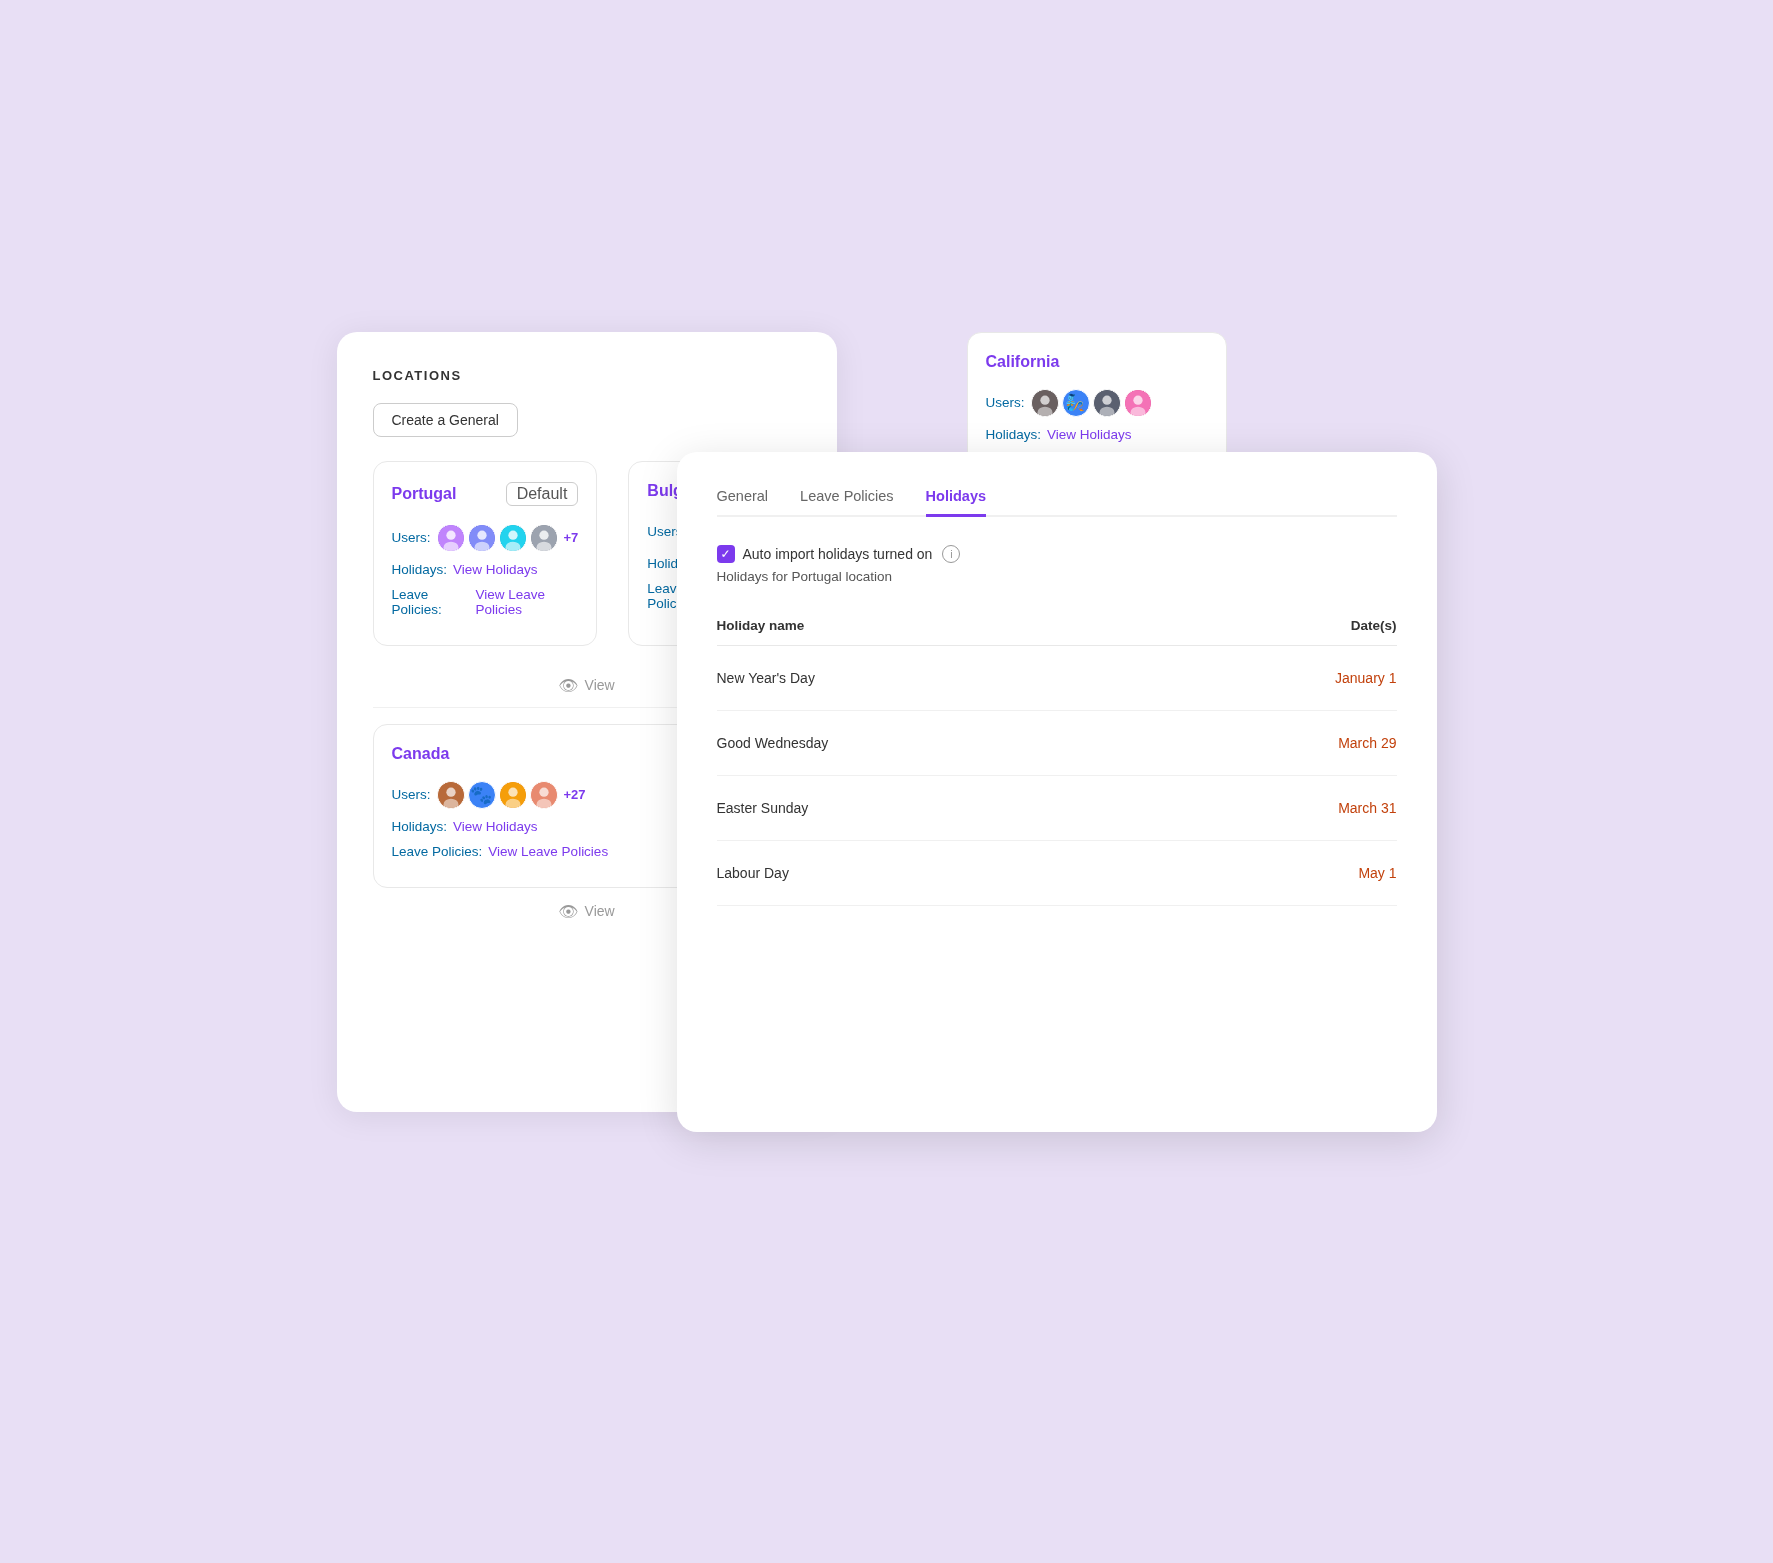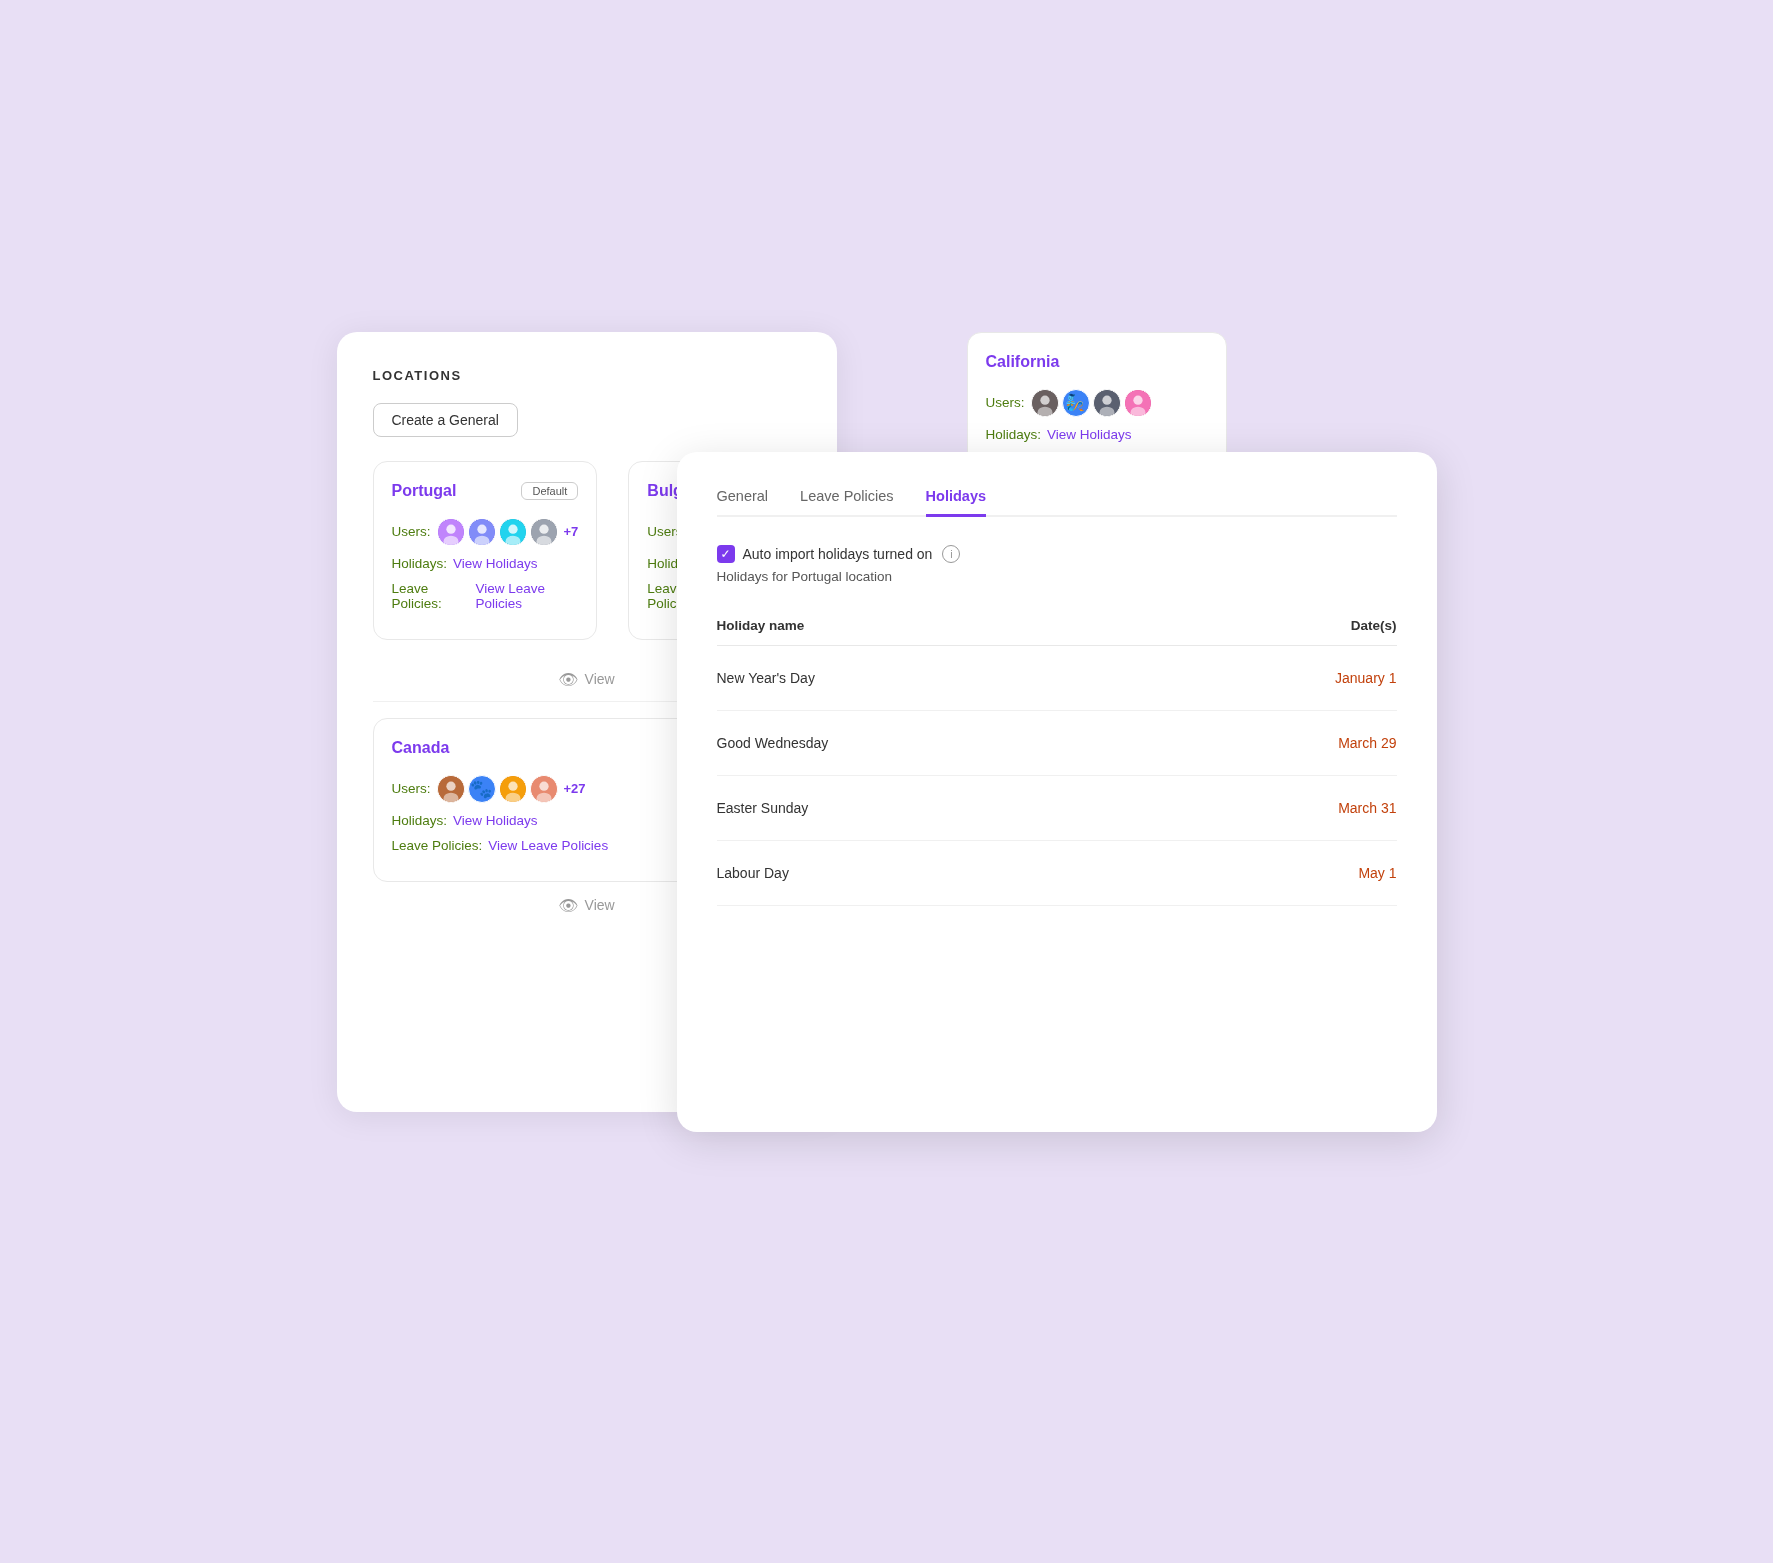--- a/index.html
+++ b/index.html
@@ -63,32 +63,32 @@
     }
     .location-name {
       color: #7c3aed;
       font-size: 16px;
       font-weight: 700;
     }
     .default-badge {
       border: 1.5px solid #ccc;
       border-radius: 6px;
       padding: 2px 10px;
-      font-size: 11px;
+      font-size: 16px;
       color: #555;
     }
     .location-info-row {
       display: flex;
       align-items: center;
       margin-bottom: 10px;
       font-size: 13.5px;
       color: #444;
       gap: 6px;
     }
-    .info-label { color: #4d7c0f; }
+    .info-label { color: #0369a1; }
     .info-link {
       color: #7c3aed;
       cursor: pointer;
       text-decoration: none;
       font-weight: 500;
     }
     .avatars {
       display: flex;
       align-items: center;
       gap: 3px;

